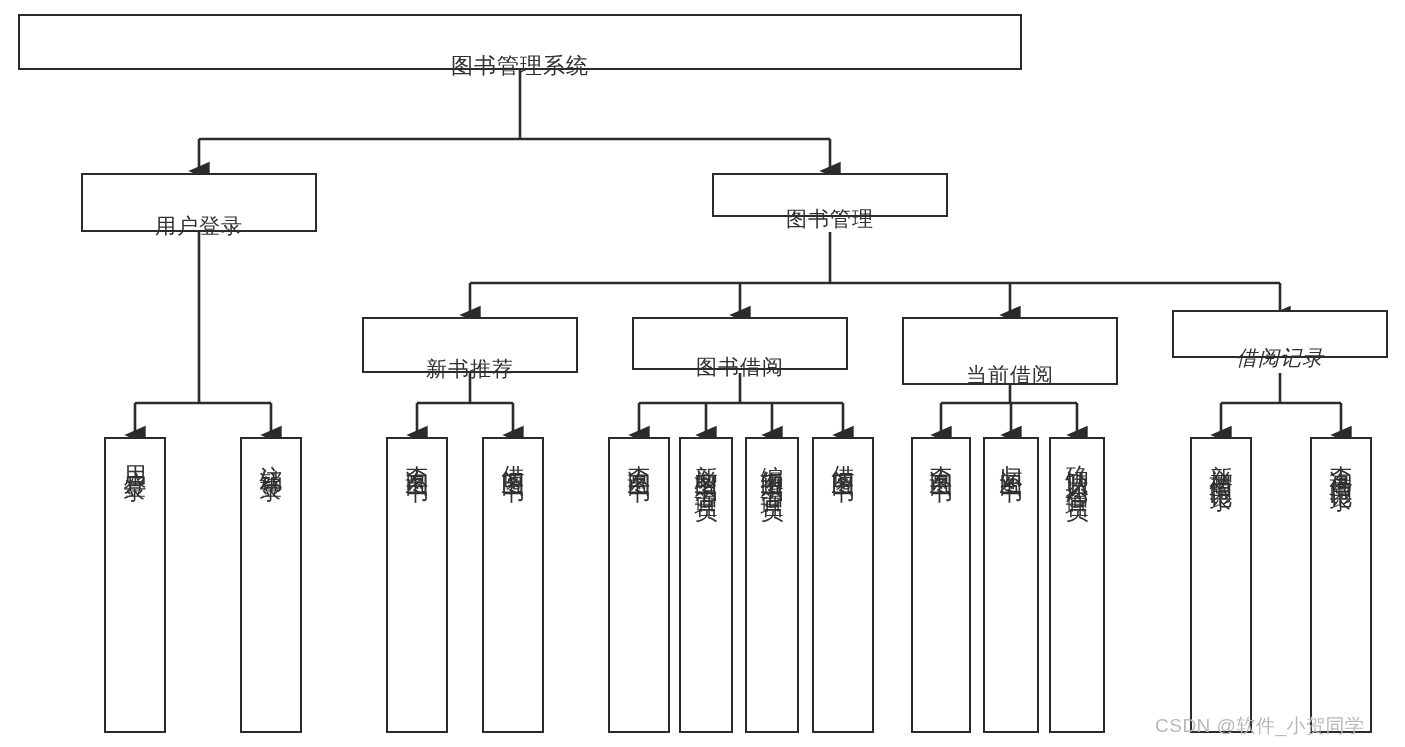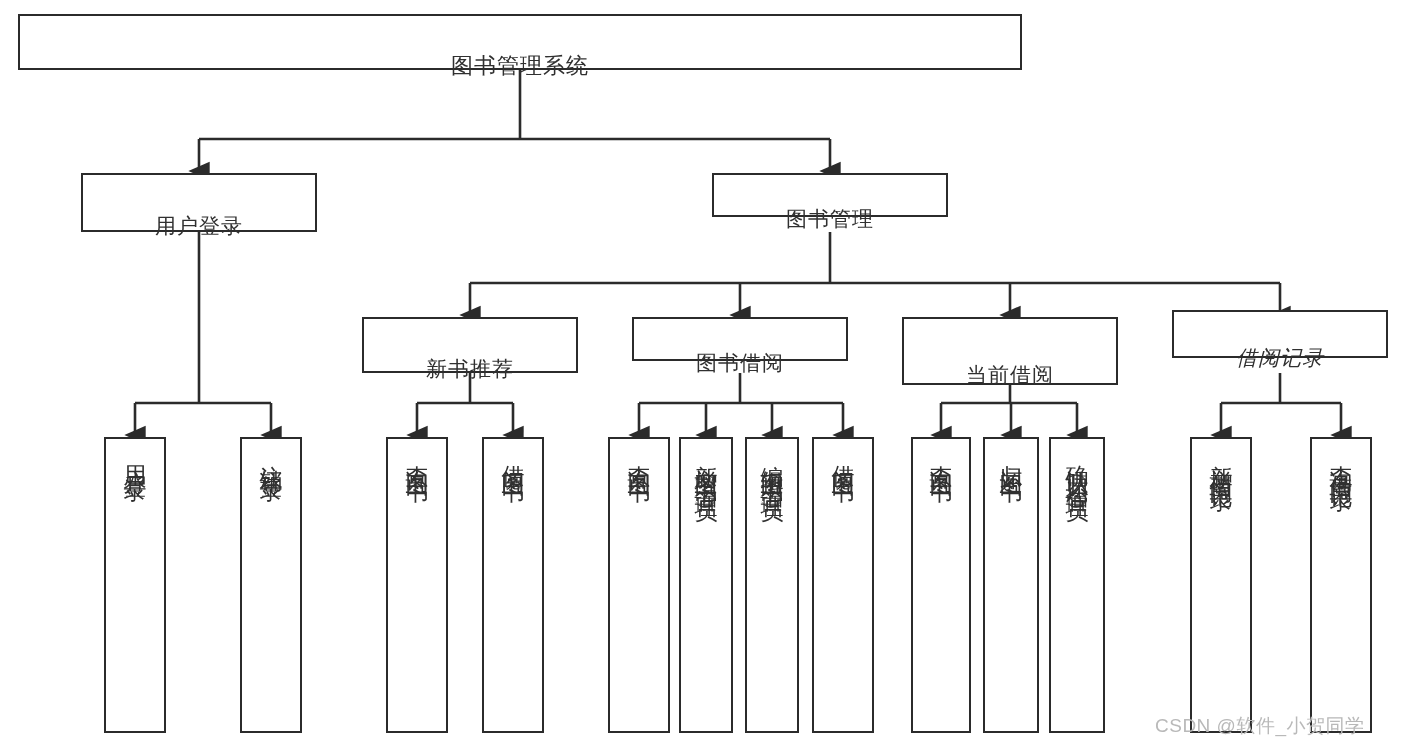--- a/index.html
+++ b/index.html
@@ -126,21 +126,21 @@
       </div>
       <div class="node horiz" id="node-login" style="left: 81px; top: 173px; width: 236px; height: 59px;">
         <span class="node-label">用户登录</span>
       </div>
       <div class="node horiz" id="node-bookmgr" style="left: 712px; top: 173px; width: 236px; height: 44px;">
         <span class="node-label">图书管理</span>
       </div>
       <div class="node horiz" id="node-newbook" style="left: 362px; top: 317px; width: 216px; height: 56px; font-family: Liberation Serif, serif;">
         <span class="node-label">新书推荐</span>
       </div>
-      <div class="node horiz" id="node-borrow" style="left: 632px; top: 317px; width: 216px; height: 44px;">
+      <div class="node horiz" id="node-borrow" style="left: 632px; top: 317px; width: 216px; height: 53px;">
         <span class="node-label">图书借阅</span>
       </div>
       <div class="node horiz" id="node-current" style="left: 902px; top: 317px; width: 216px; height: 68px;">
         <span class="node-label">当前借阅</span>
       </div>
       <div class="node horiz" id="node-records" style="left: 1172px; top: 310px; width: 216px; height: 48px; font-style: italic;">
         <span class="node-label">借阅记录</span>
       </div>
       <div class="node vert" id="node-leaf-login-1" style="left: 104px; top: 437px; width: 62px; height: 296px;">
         <span class="node-label">用户登录</span>

